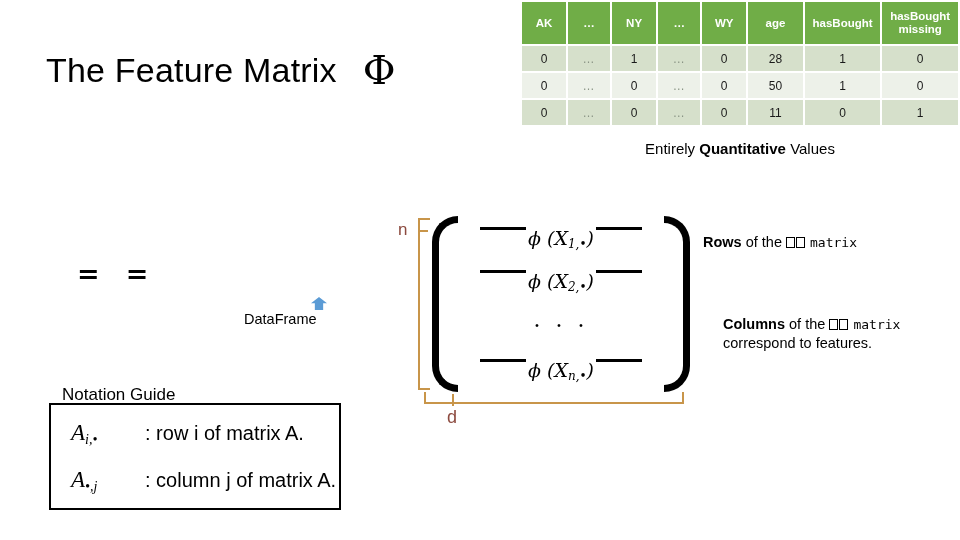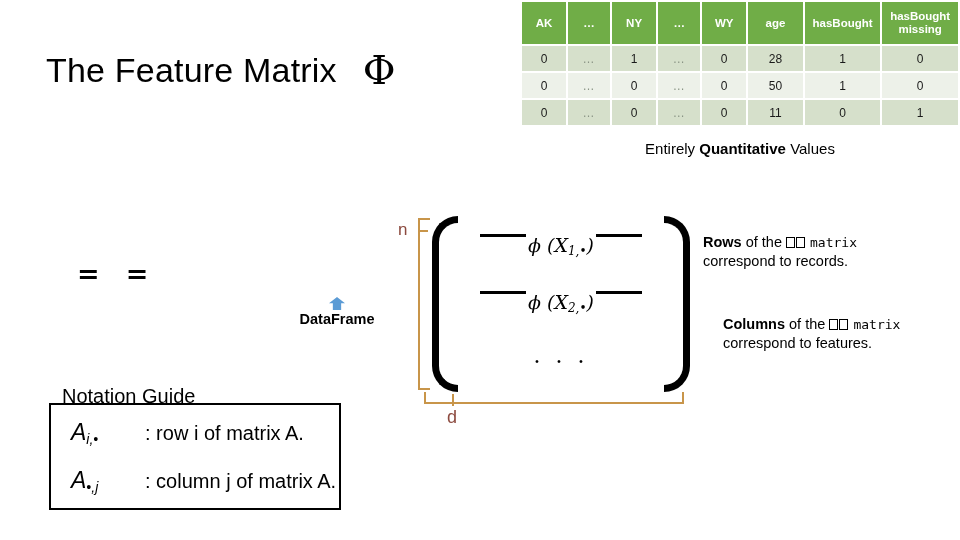--- a/index.html
+++ b/index.html
@@ -120,25 +120,24 @@
     font-family: "DejaVu Sans", sans-serif;
     font-style: normal;
     font-weight: bold;
     font-size: 40px;
     vertical-align: -7px;
   }
 
   
   #dataframe-annotation {
     position: absolute;
-    left: 262px;
+    left: 244px;
     top: 297px;
     width: 150px;
-    text-align: center;
-    font-weight: bold;
+    text-align: left;
   }
   #dataframe-arrow {
     width: 16px;
     height: 13px;
     margin: 0 auto 1px auto;
     background: #5b9bd5;
     clip-path: polygon(50% 0%, 100% 48%, 76% 48%, 76% 100%, 24% 100%, 24% 48%, 0% 48%);
   }
   #dataframe-label {
     font-size: 14.5px;
@@ -285,41 +284,41 @@
     box-sizing: border-box;
     vertical-align: -1px;
     margin-right: 1px;
   }
 
   
   #notation-guide-label {
     position: absolute;
     left: 62px;
     top: 385px;
-    font-size: 20px;
+    font-size: 17px;
   }
   #notation-guide-box {
     position: absolute;
     left: 49px;
     top: 403px;
     width: 292px;
     height: 107px;
     border: 2px solid #000;
     box-sizing: border-box;
     display: flex;
     flex-direction: column;
     justify-content: space-around;
     padding: 4px 0 4px 20px;
   }
   .notation-entry {
     display: flex;
     align-items: baseline;
   }
   .notation-symbol {
-    font-family: Liberation Sans, sans-serif;
+    font-family: Liberation Serif, serif;
     font-style: italic;
     font-size: 23px;
     width: 74px;
     flex: 0 0 auto;
   }
   .notation-symbol sub {
     font-size: 14px;
     vertical-align: -4px;
     line-height: 0;
   }
@@ -416,35 +415,39 @@
     </div>
 
     <div class="matrix-row">
       <span class="rule"></span>
       <span class="row-expr"><span>ϕ (X</span><sub>2,•</sub><span>)</span></span>
       <span class="rule"></span>
     </div>
 
     <div id="matrix-ellipsis">· · ·</div>
 
+    <div class="matrix-row">
+      <span class="rule"></span>
+      <span class="row-expr"><span>ϕ (X</span><sub>n,•</sub><span>)</span></span>
+      <span class="rule"></span>
+    </div>
 
   </div>
 </div>
 
 <div id="brace-n"></div>
 <div id="brace-n-tick"></div>
 <div id="brace-n-label">n</div>
 <div id="brace-d"></div>
 <div id="brace-d-tick"></div>
 <div id="brace-d-label">d</div>
 
 <div class="side-note" id="note-rows">
   <b>Rows</b><span> of the </span><span class="tofu"></span><span class="tofu"></span>
   <span class="mono-matrix">matrix</span><br>
-  <span>correspond to records.</span>
 </div>
 
 <div class="side-note" id="note-columns">
   <b>Columns</b><span> of the </span><span class="tofu"></span><span class="tofu"></span>
   <span class="mono-matrix">matrix</span><br>
   <span>correspond to features.</span>
 </div>
 
 <div id="notation-guide-label">Notation Guide</div>
 <div id="notation-guide-box">

